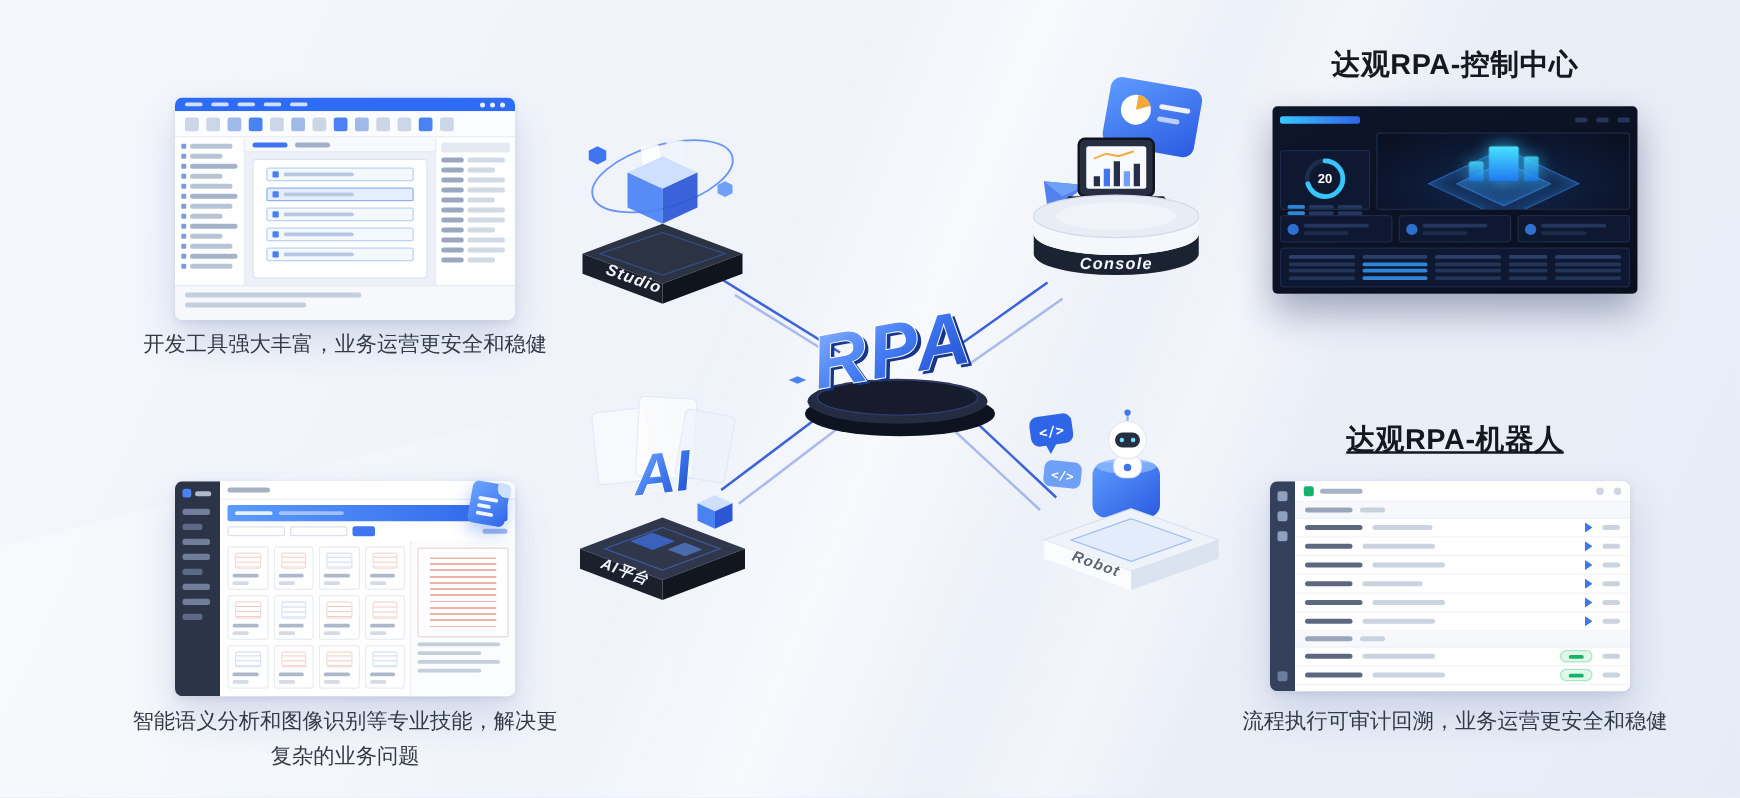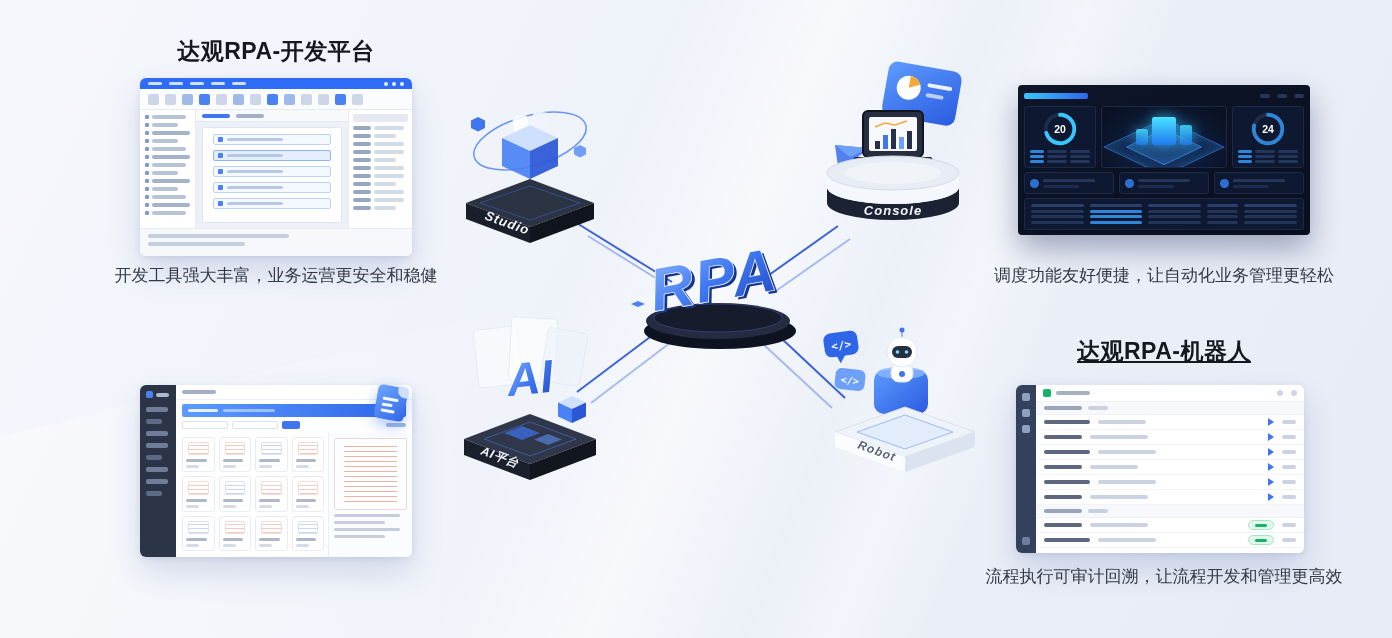--- a/index.html
+++ b/index.html
@@ -70,21 +70,21 @@
 
   
   .shot-cc{left:1018px;top:85px;width:292px;height:150px;border-radius:4px;
     background:linear-gradient(160deg,#0d1528,#0a0f1e);padding:5px 6px;display:flex;flex-direction:column;gap:4px;
     box-shadow:0 14px 30px rgba(15,30,80,.35);}
   .cc-header{height:12px;display:flex;align-items:center;gap:4px;flex:none;}
   .cc-header .title{width:64px;height:6px;border-radius:2px;background:linear-gradient(90deg,#37c6ff,#2f66e8);}
   .cc-header .sp{flex:1;}
   .cc-header .ic{width:10px;height:4px;background:#24365c;border-radius:2px;margin-left:3px;}
   .cc-main{display:flex;gap:5px;height:62px;flex:none;}
-  .cc-col{width:72px;background:#0e1830;border:1px solid #1b2a4a;border-radius:3px;padding:3px 5px;display:flex;flex-direction:column;align-items:center;gap:2px;}
+  .cc-col{width:72px;background:#0e1830;border:1px solid #1b2a4a;border-radius:3px;padding:3px 5px;display:flex;flex-direction:column;align-items:center;gap:2px;margin-top:14px;}
   .cc-gauge{width:38px;height:38px;flex:none;}
   .cc-stat{display:flex;gap:3px;width:100%;}
   .cc-stat i{height:3px;border-radius:2px;background:#24365c;flex:1;}
   .cc-stat i:first-child{background:#2f86d8;flex:0 0 14px;}
   .cc-center{flex:1;position:relative;border:1px solid #1b2a4a;border-radius:3px;overflow:hidden;
     background:radial-gradient(ellipse at 50% 70%,#12274e 0%,#0c1730 60%,#0a0f1e 100%);}
   .cc-plat{position:absolute;left:50%;top:66%;width:86px;height:86px;border:1px solid #2f6fd0;
     background:rgba(47,111,208,.16);transform:translate(-50%,-50%) rotateX(62deg) rotateZ(45deg);
     box-shadow:inset 0 0 18px rgba(47,166,255,.35);}
   .cc-plat.inner{width:54px;height:54px;border-color:#3f8ae6;background:rgba(63,138,230,.18);}
@@ -186,26 +186,26 @@
   .bubble-code{font-family:"DejaVu Sans Mono","Liberation Mono",monospace;font-weight:bold;fill:#fff;text-anchor:middle;}
 </style>
 </head>
 <body>
 
 <div class="stage">
   <div class="streak s1"></div>
   <div class="streak s2"></div>
   <div class="streak s3"></div>
 
-  <h2 class="sec-title t-dev">达观RPA-开发平台</h2>
+  <h2 class="sec-title t-cc">达观RPA-控制中心</h2>
   <h2 class="sec-title t-rb">达观RPA-机器人</h2>
 
   <p class="sec-caption c-dev">开发工具强大丰富，业务运营更安全和稳健</p>
-  <p class="sec-caption c-cc">调度功能友好便捷，让自动化业务管理更轻松</p>
-  <p class="sec-caption c-rb">流程执行可审计回溯，让流程开发和管理更高效</p>
+  <p class="sec-caption c-ai">智能语义分析和图像识别等专业技能，解决更复杂的业务问题</p>
+  <p class="sec-caption c-rb">流程执行可审计回溯，业务运营更安全和稳健</p>
 
   <div class="shot shot-dev">
     <div class="dev-titlebar">
       <i class="m"></i>
         <i class="m"></i>
         <i class="m"></i>
         <i class="m"></i>
         <i class="m"></i>
       <span class="dots">
           <i></i>
@@ -396,42 +396,20 @@
             <i></i>
           </div>
       </div>
       <div class="cc-center">
         <div class="cc-plat"></div>
           <div class="cc-plat inner"></div>
         <div class="cc-bld b2"></div>
           <div class="cc-bld b3"></div>
           <div class="cc-bld"></div>
       </div>
-      <div class="cc-col">
-        <svg class="cc-gauge" viewBox="0 0 40 40">
-          <circle cx="20" cy="20" r="15" fill="none" stroke="#1d2c4a" stroke-width="4"></circle>
-          <circle cx="20" cy="20" r="15" fill="none" stroke="#2f86d8" stroke-width="4" stroke-dasharray="74 20" stroke-linecap="round" transform="rotate(-90 20 20)"></circle>
-          <text x="20" y="24" text-anchor="middle" font-size="11" font-weight="bold" fill="#ffffff">24</text>
-        </svg>
-        <div class="cc-stat">
-            <i></i>
-            <i></i>
-            <i></i>
-          </div>
-          <div class="cc-stat">
-            <i></i>
-            <i></i>
-            <i></i>
-          </div>
-          <div class="cc-stat">
-            <i></i>
-            <i></i>
-            <i></i>
-          </div>
-      </div>
     </div>
     <div class="cc-panels">
       <div class="cc-panel">
         <i class="av"></i>
         <span class="pb">
             <i></i>
             <i></i>
           </span>
       </div>
         <div class="cc-panel">

